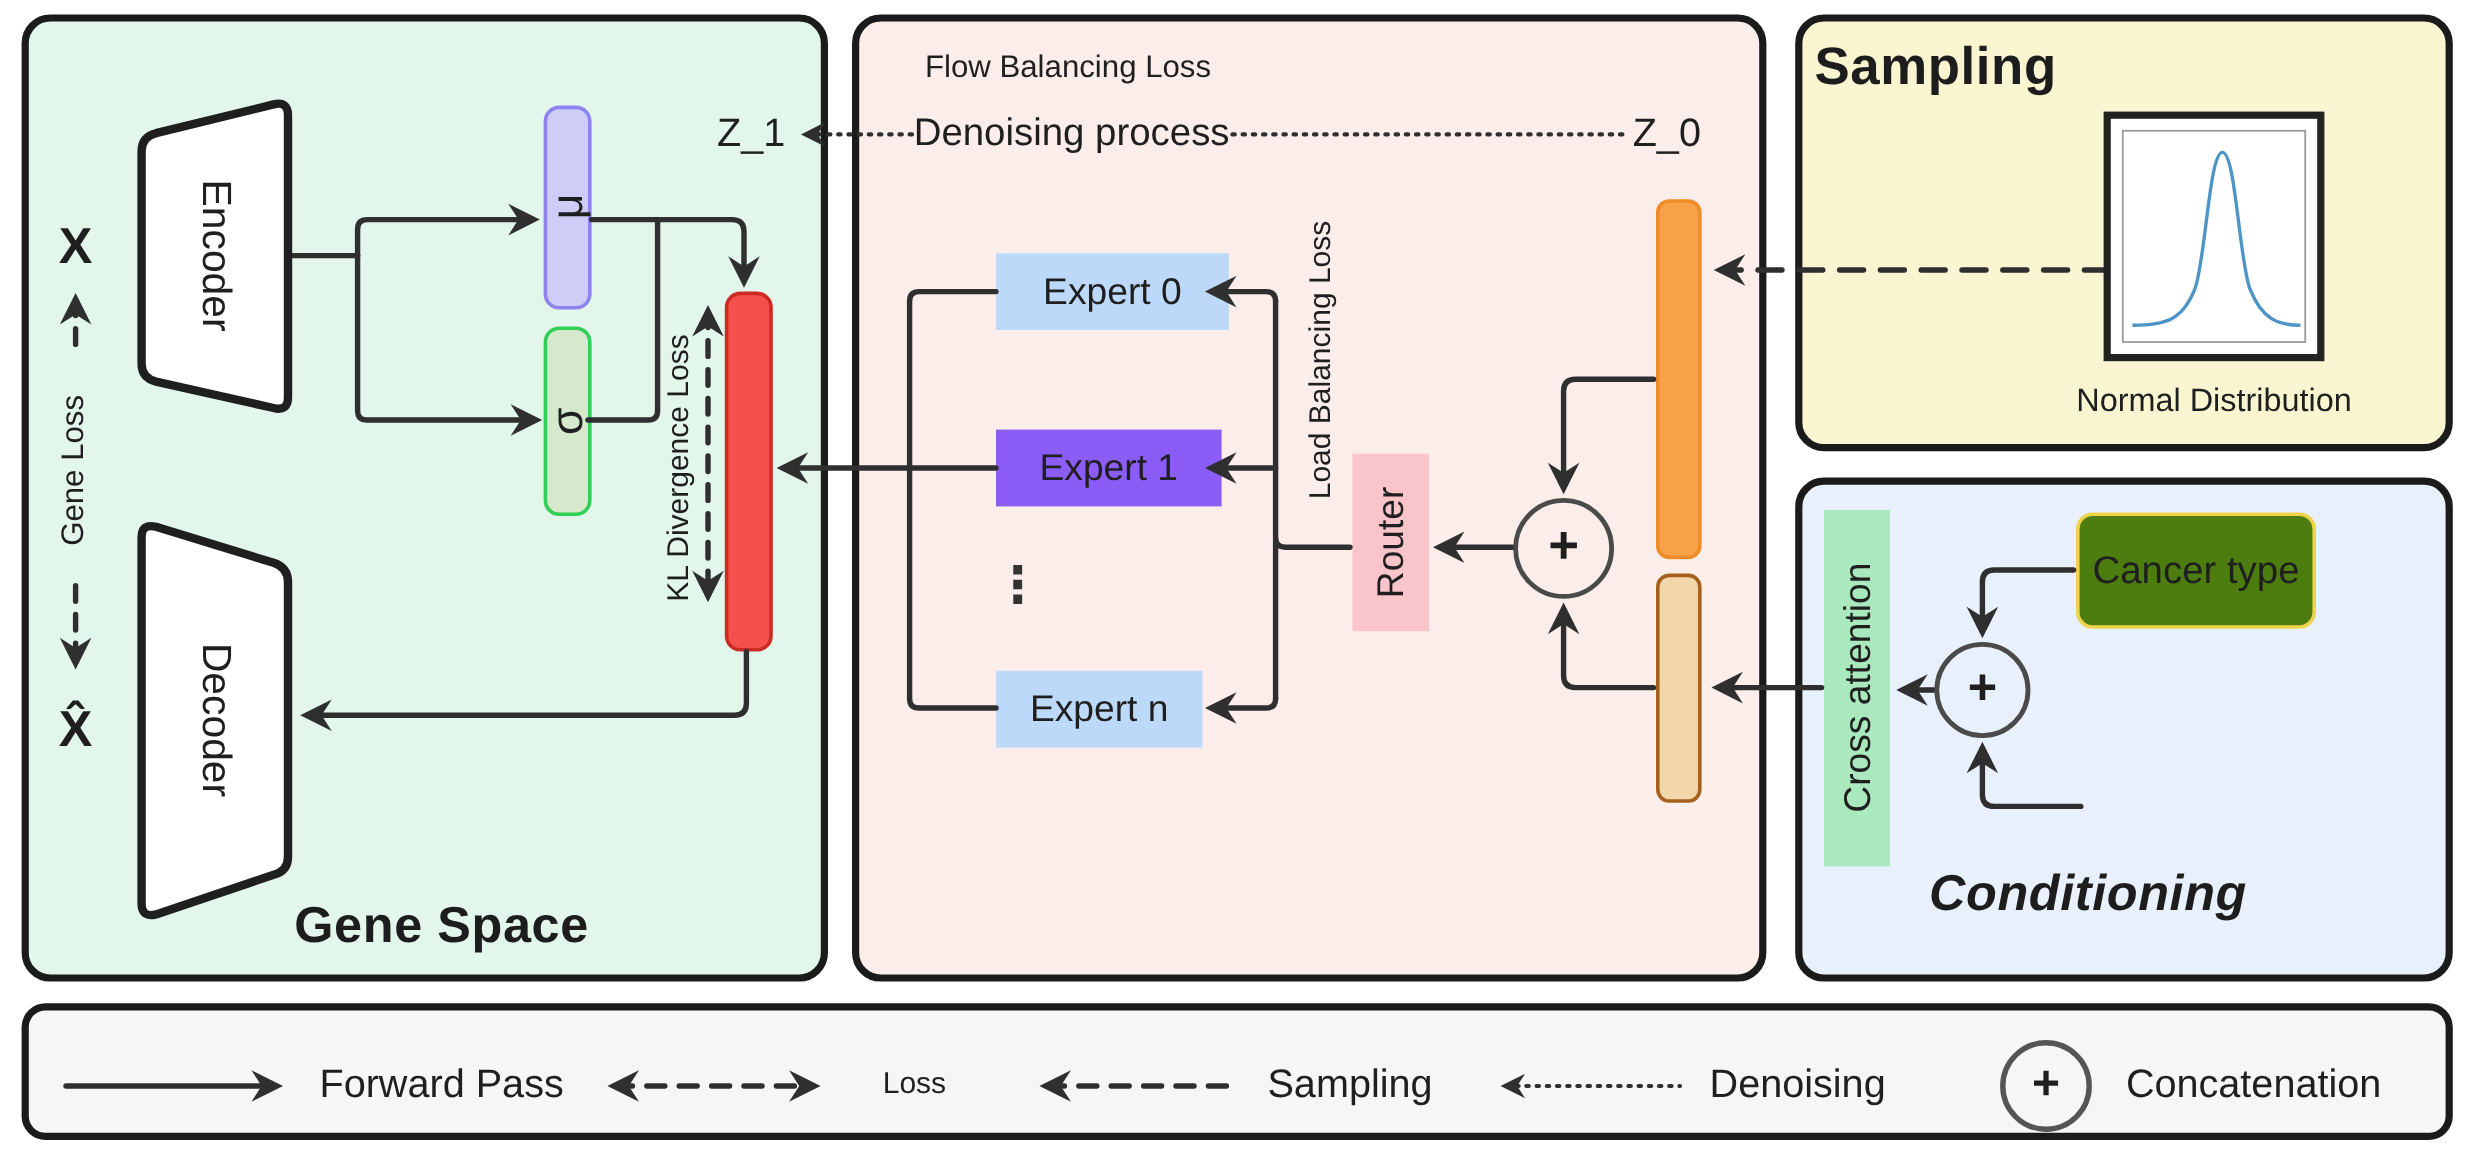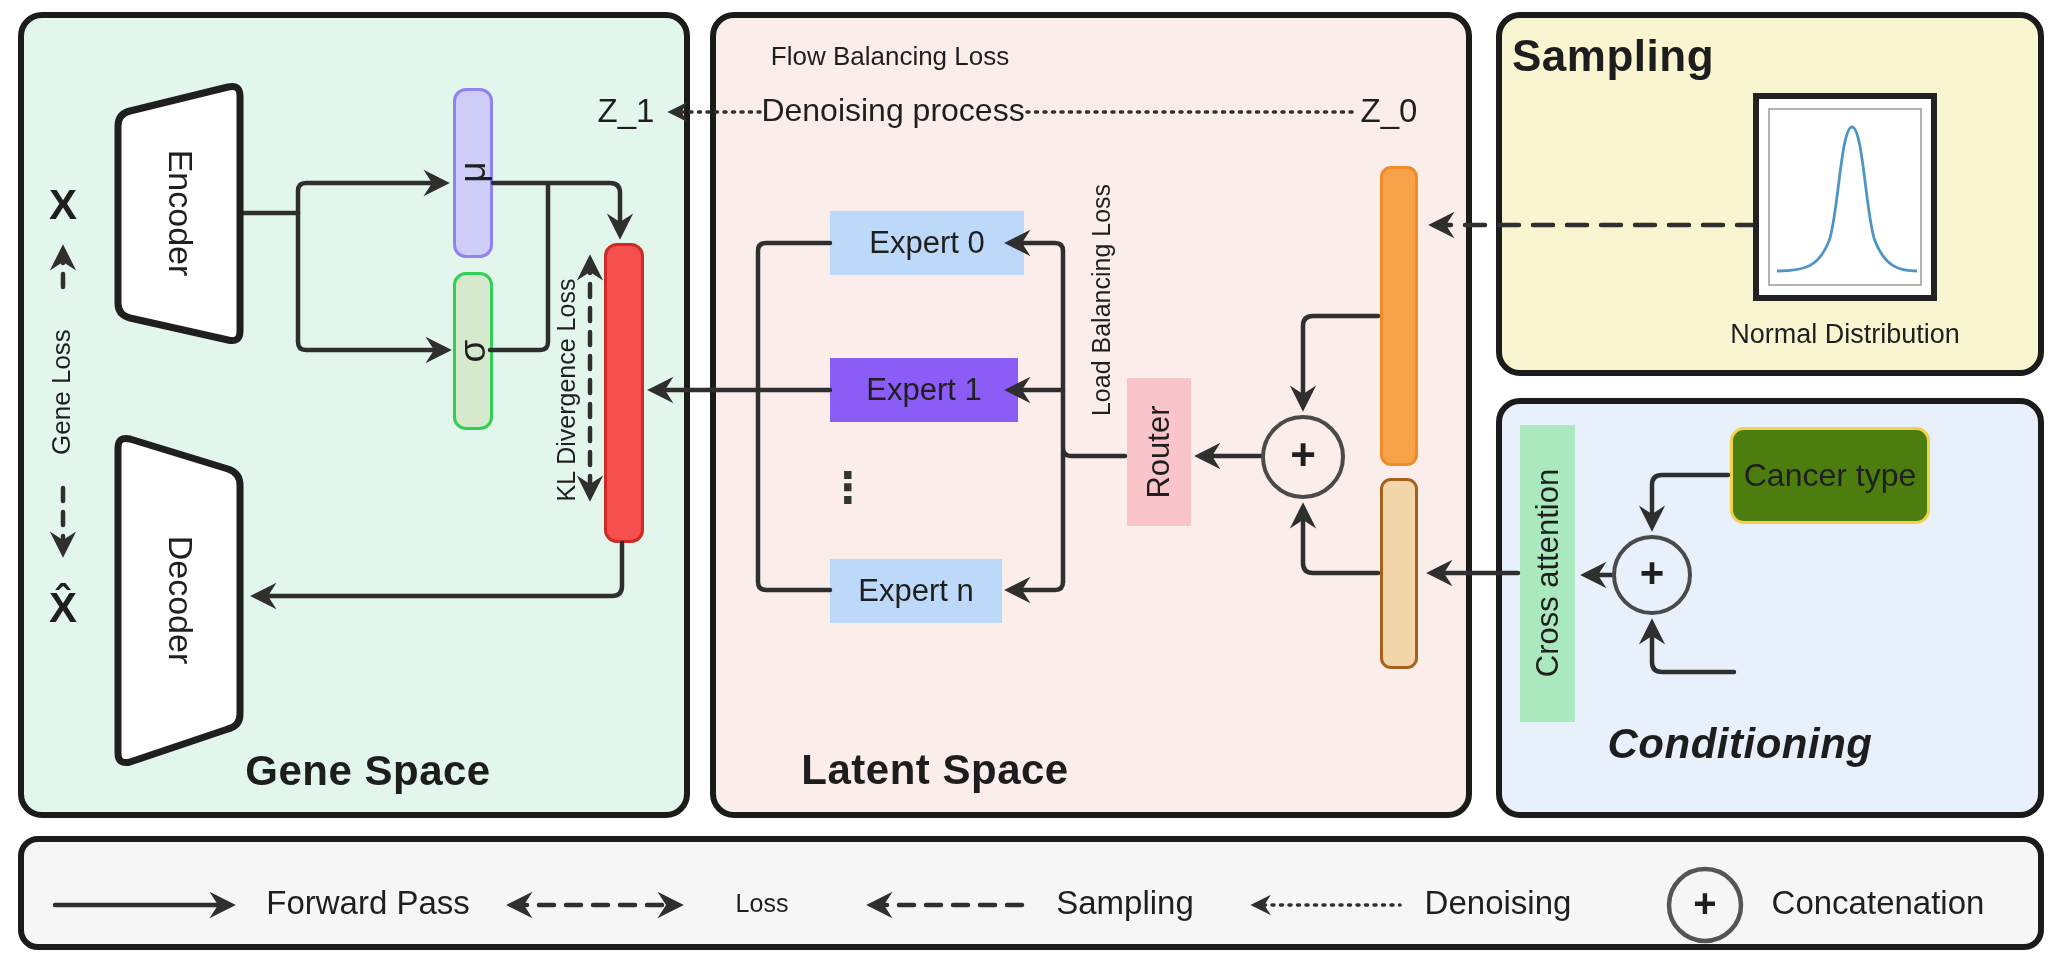--- a/index.html
+++ b/index.html
@@ -129,21 +129,20 @@
   <div class="lbl" style="left:626px;top:111px;font-size:33px;">Z_1</div>
   <div class="lbl title" style="left:368px;top:771px;text-align:right;">Gene Space</div>
 
   <div class="lbl" style="left:890px;top:56px;font-size:26px;">Flow Balancing Loss</div>
   <div class="lbl" style="left:893px;top:110px;font-size:32px;">Denoising process</div>
   <div class="lbl" style="left:1389px;top:111px;font-size:33px;">Z_0</div>
   <div class="lbl" style="left:848px;top:487px;font-size:42px;font-weight:bold;color:#333;">⋮</div>
   <div class="rotccw" style="left:1101px;top:300px;font-size:25px;">Load Balancing Loss</div>
   <div class="rotccw" style="left:1159px;top:452px;font-size:31px;">Router</div>
   <div class="lbl" style="left:1303px;top:455px;font-size:44px;font-weight:bold;">+</div>
-  <div class="lbl title" style="left:935px;top:770px;">Latent Space</div>
 
   <div class="lbl title" style="left:1613px;top:56px;font-size:44px;">Sampling</div>
   <div class="lbl" style="left:1845px;top:334px;font-size:27px;">Normal Distribution</div>
 
   <div class="rotccw" style="left:1548px;top:573px;font-size:31px;">Cross attention</div>
   <div class="lbl" style="left:1652px;top:573px;font-size:42px;font-weight:bold;">+</div>
   <div class="lbl title" style="left:1740px;top:744px;font-style:italic;">Conditioning</div>
 
   <div class="lbl" style="left:368px;top:903px;font-size:33px;">Forward Pass</div>
   <div class="lbl" style="left:762px;top:903px;font-size:25px;">Loss</div>

